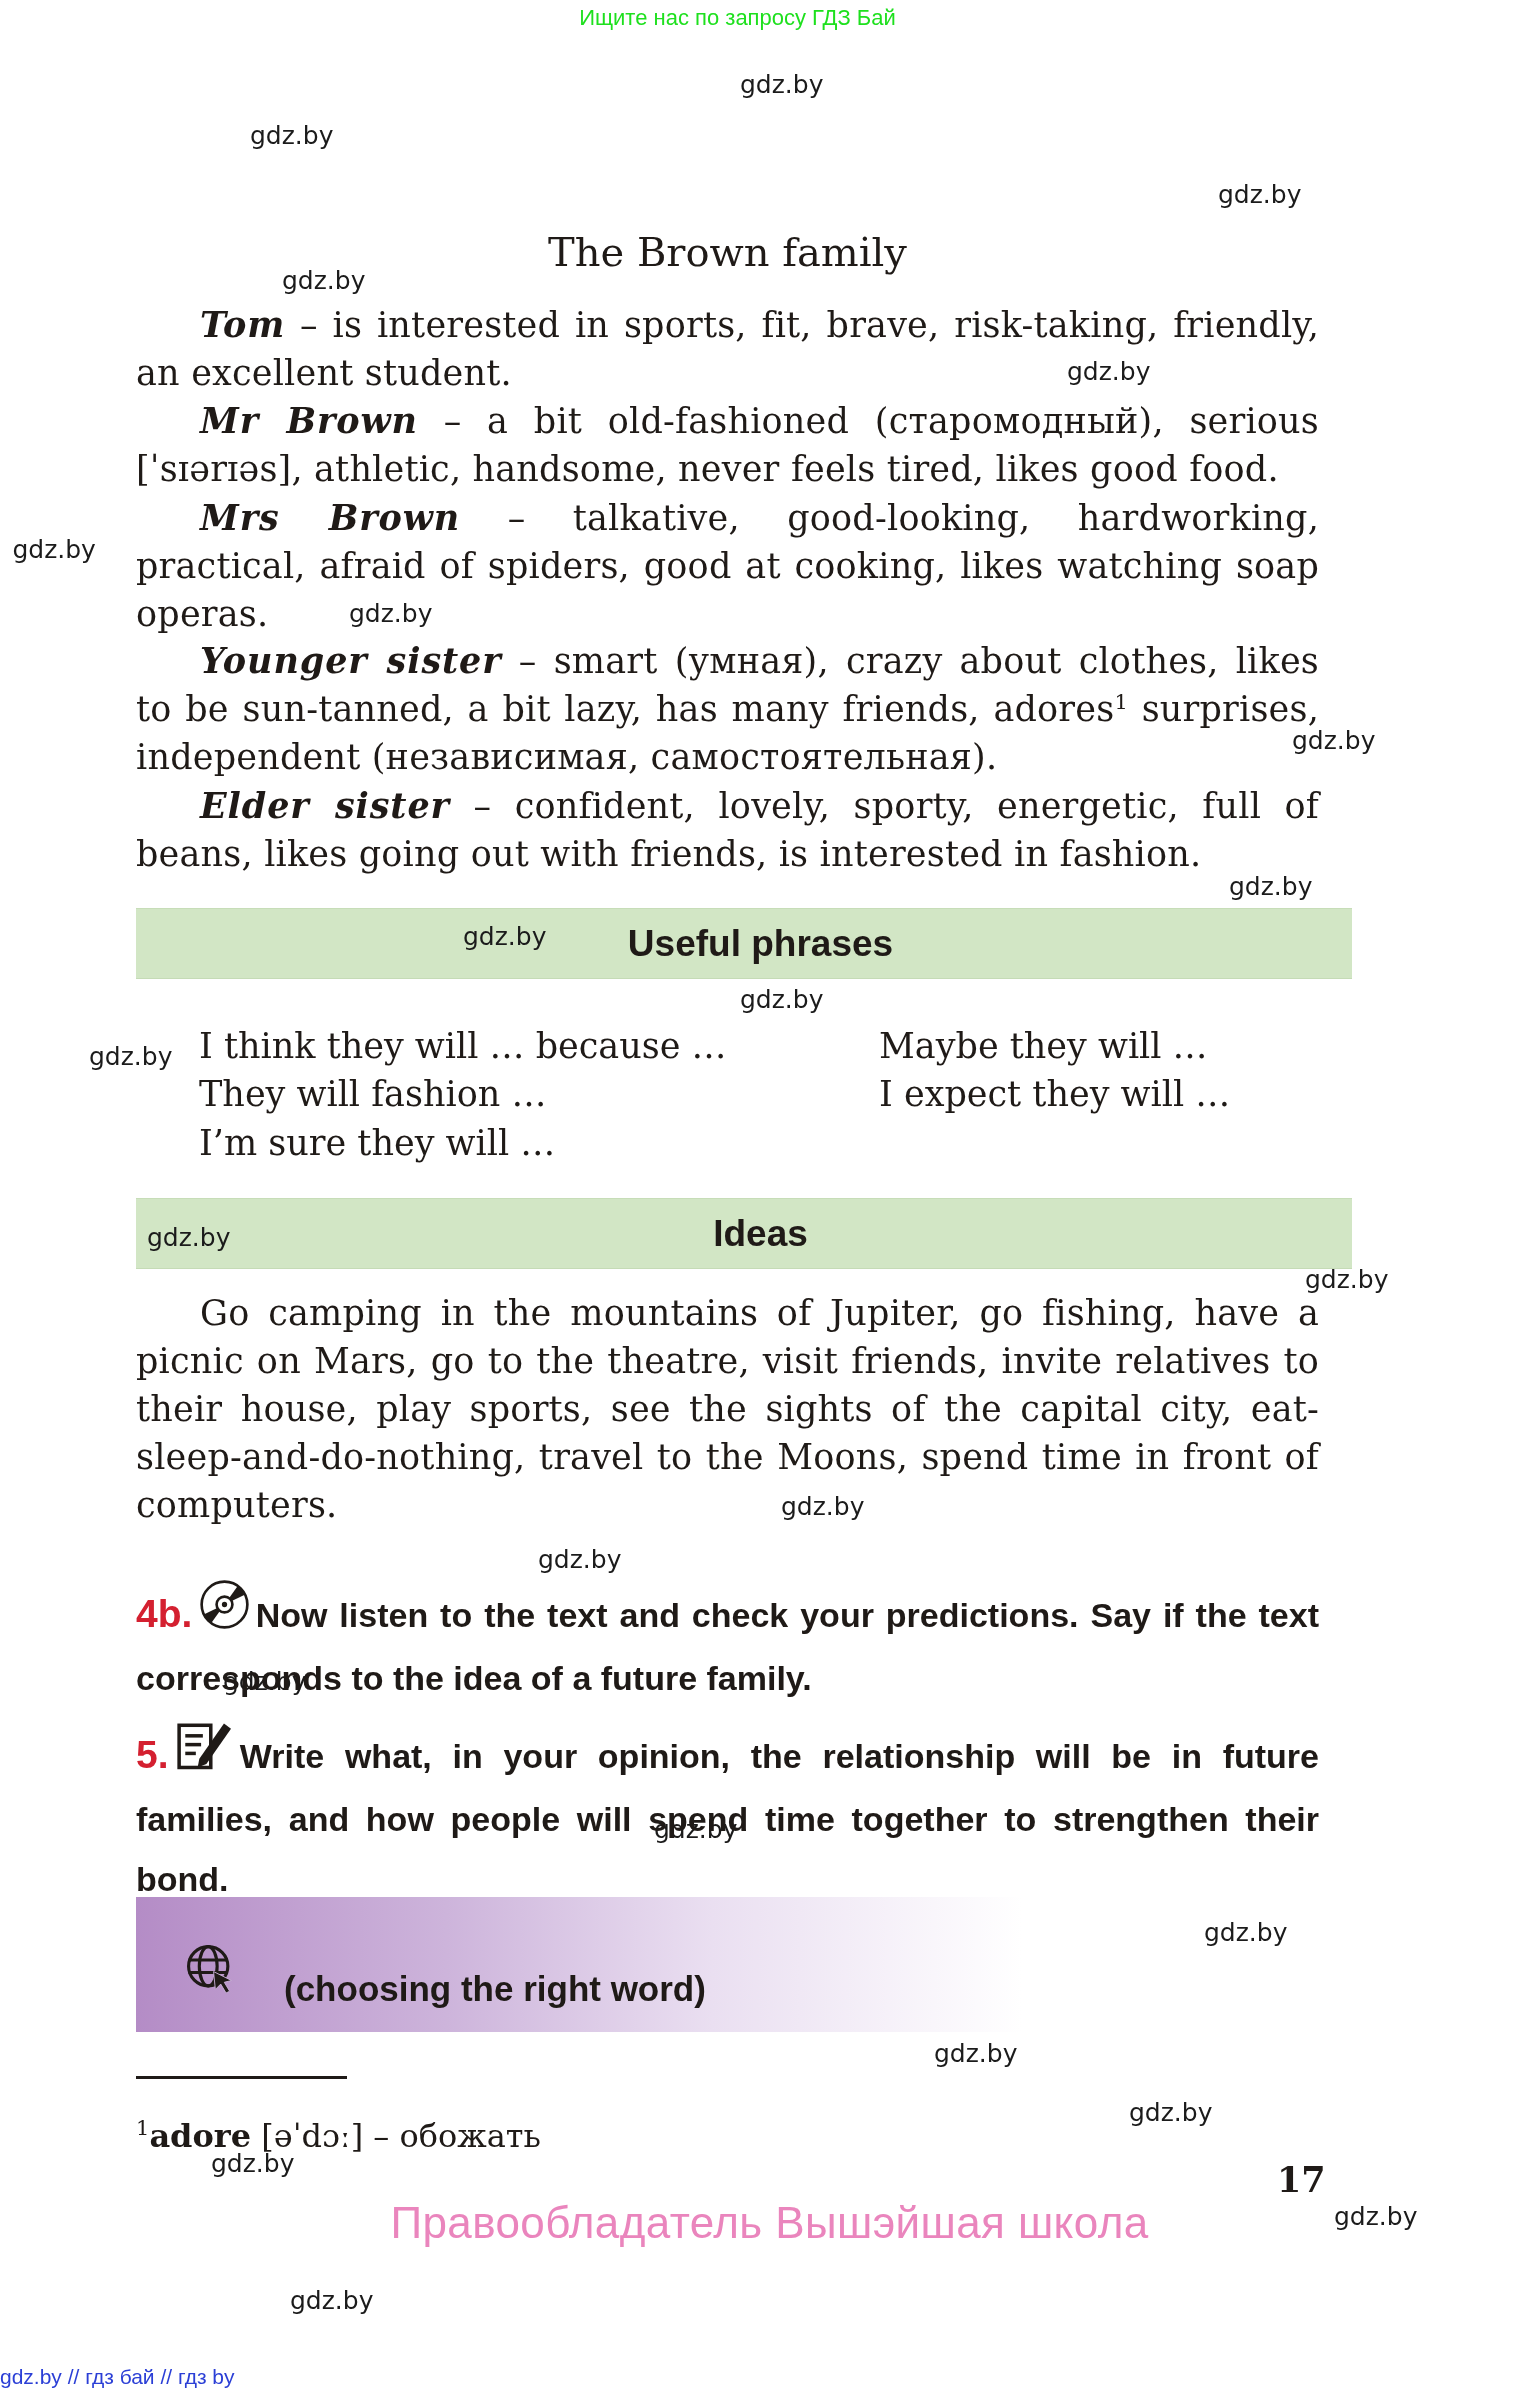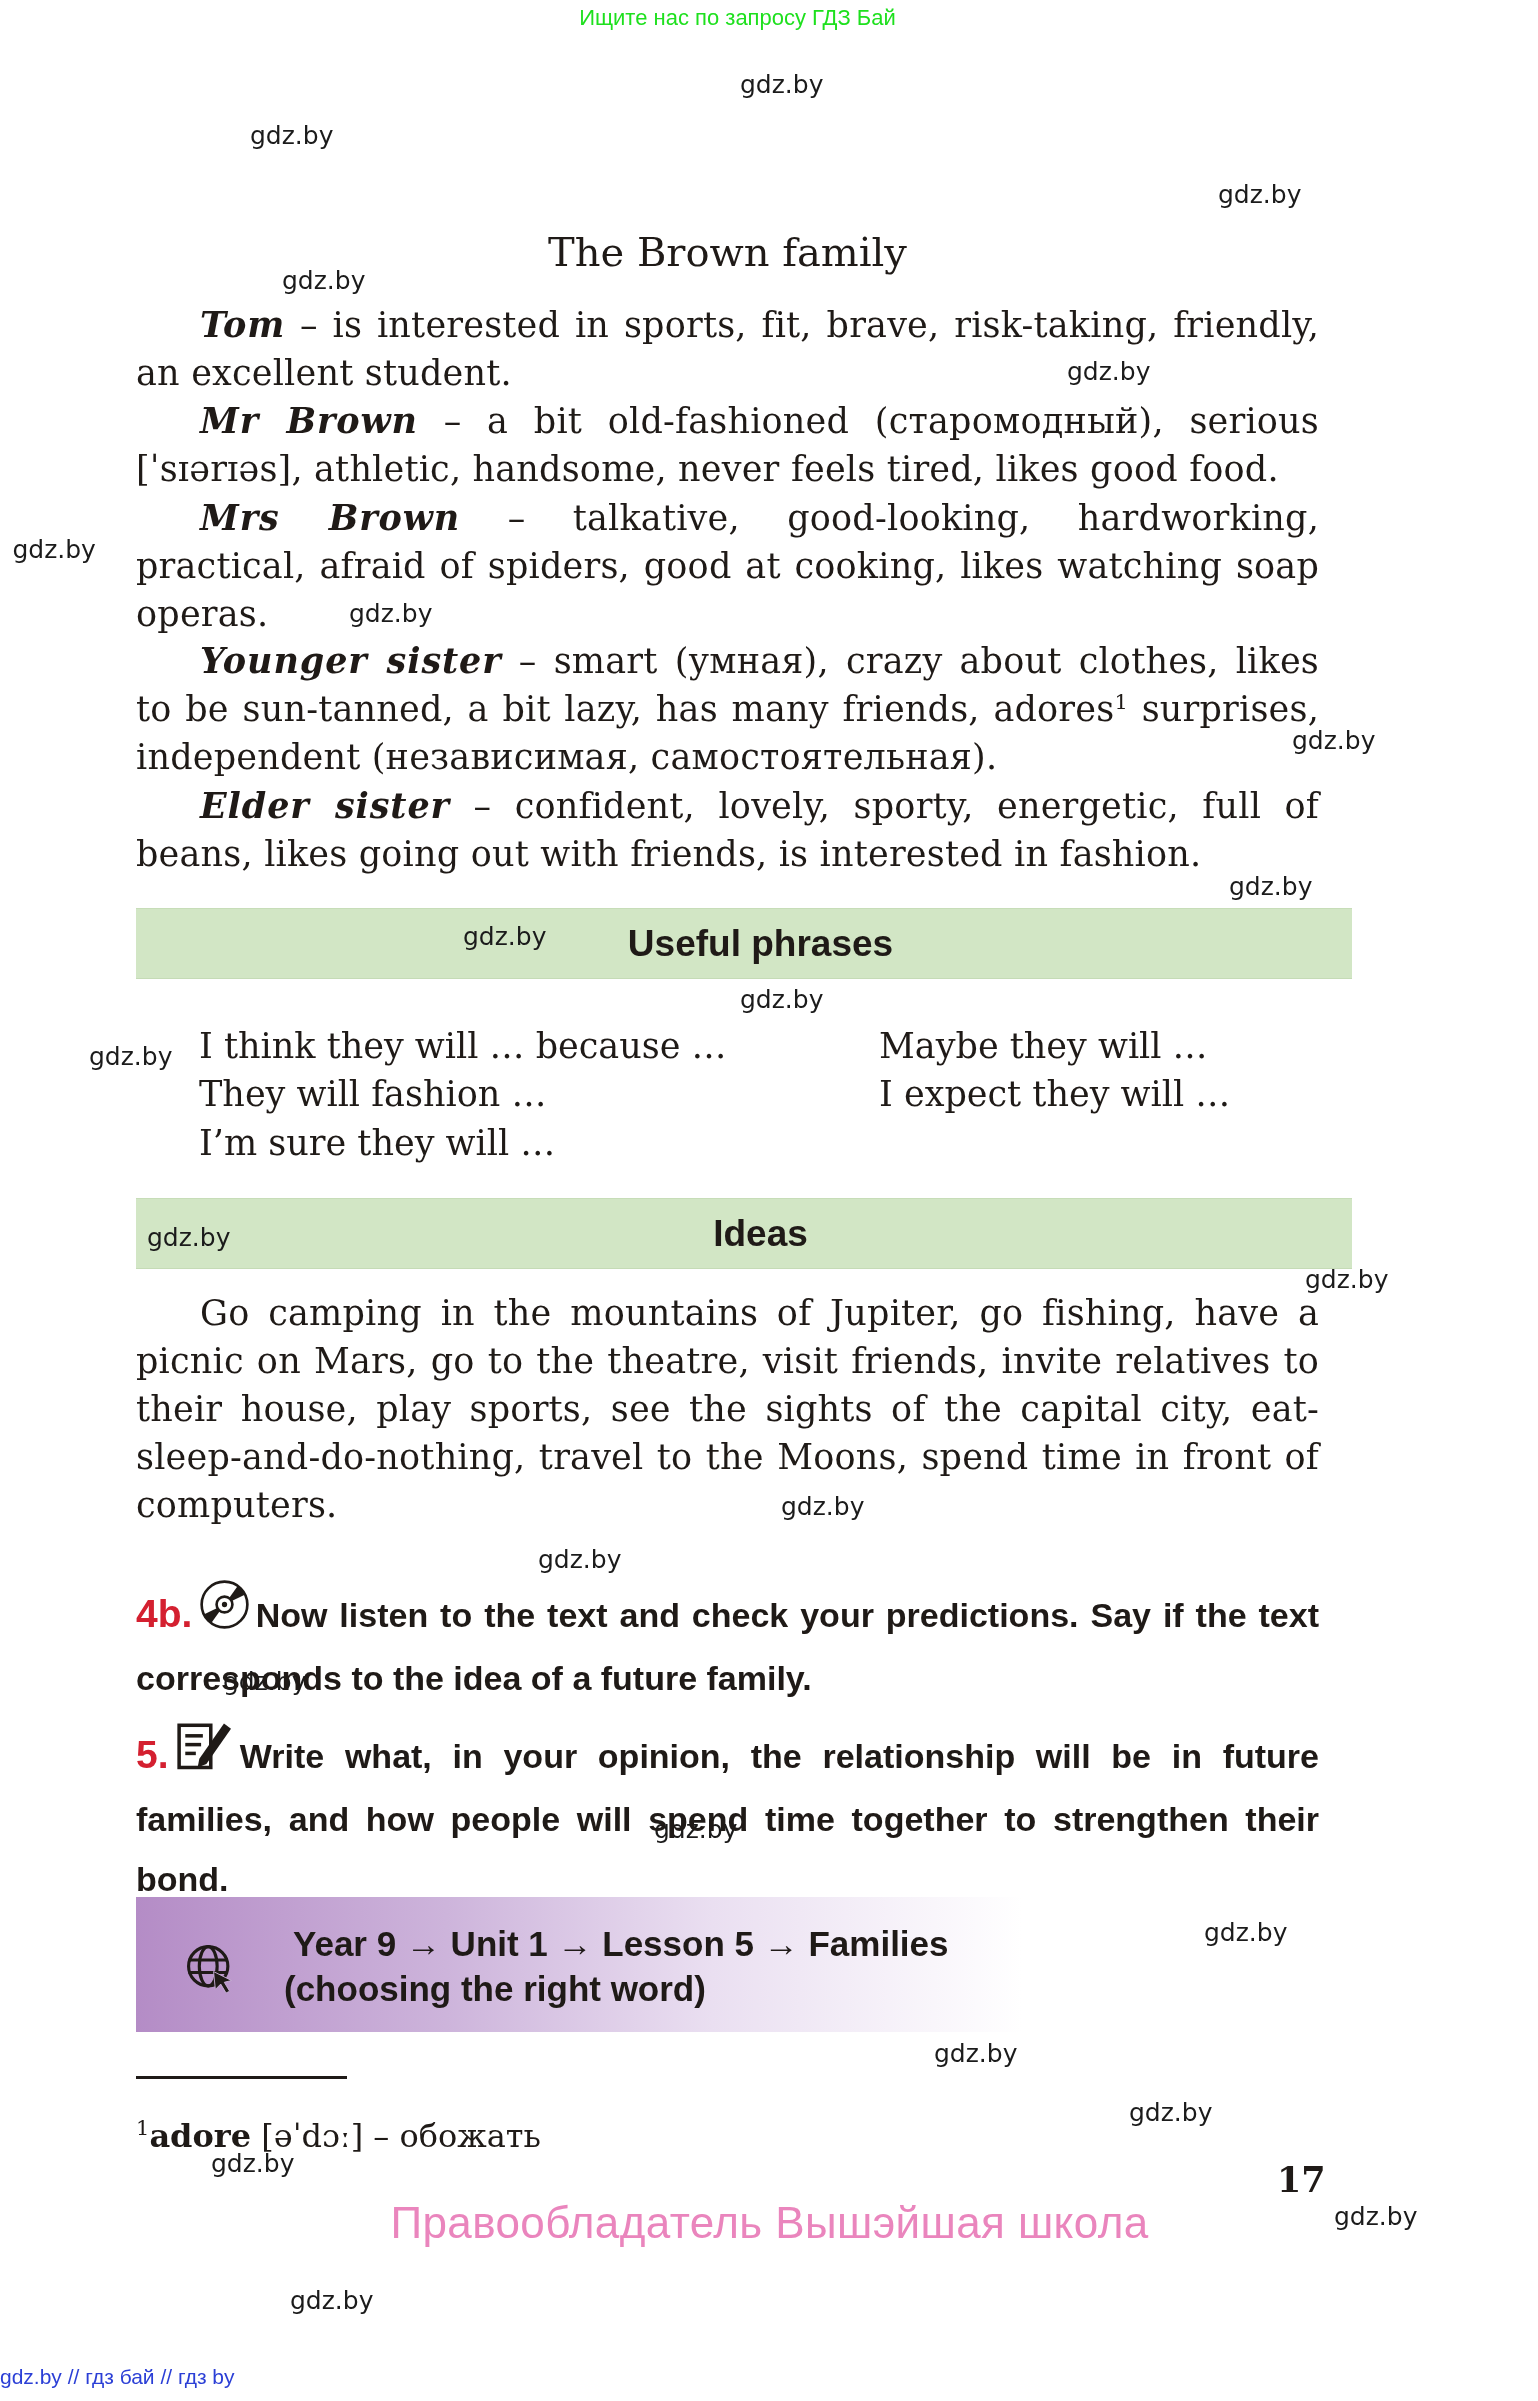--- a/index.html
+++ b/index.html
@@ -124,21 +124,20 @@
 </div>
 
 <div class="purple-box">
   <span class="globe"><svg width="50" height="50" viewBox="0 0 56 56">
         <circle cx="26" cy="26" r="22" fill="none" stroke="#1f1a17" stroke-width="3.5"></circle>
         <ellipse cx="26" cy="26" rx="10" ry="22" fill="none" stroke="#1f1a17" stroke-width="3.5"></ellipse>
         <line x1="4" y1="19" x2="48" y2="19" stroke="#1f1a17" stroke-width="3.5"></line>
         <line x1="4" y1="33" x2="48" y2="33" stroke="#1f1a17" stroke-width="3.5"></line>
         <path d="M32 32 L52 42 L44 44 L50 54 L46 56 L40 46 L34 52 Z" fill="#1f1a17" stroke="#cdb4db" stroke-width="1"></path>
       </svg></span>
-  <div class="line1">Year 9 → Unit 1 → Lesson 5 → Families</div>
   <div class="line2">(choosing the right word)</div>
 </div>
 
 <div class="footnote-rule"></div>
 <div class="abs serif footnote">
   <sup>1</sup><b>adore</b> <span>[əˈdɔː]</span> <span>– обожать</span>
 </div>
 
 <div class="abs serif page-num">17</div>
 

